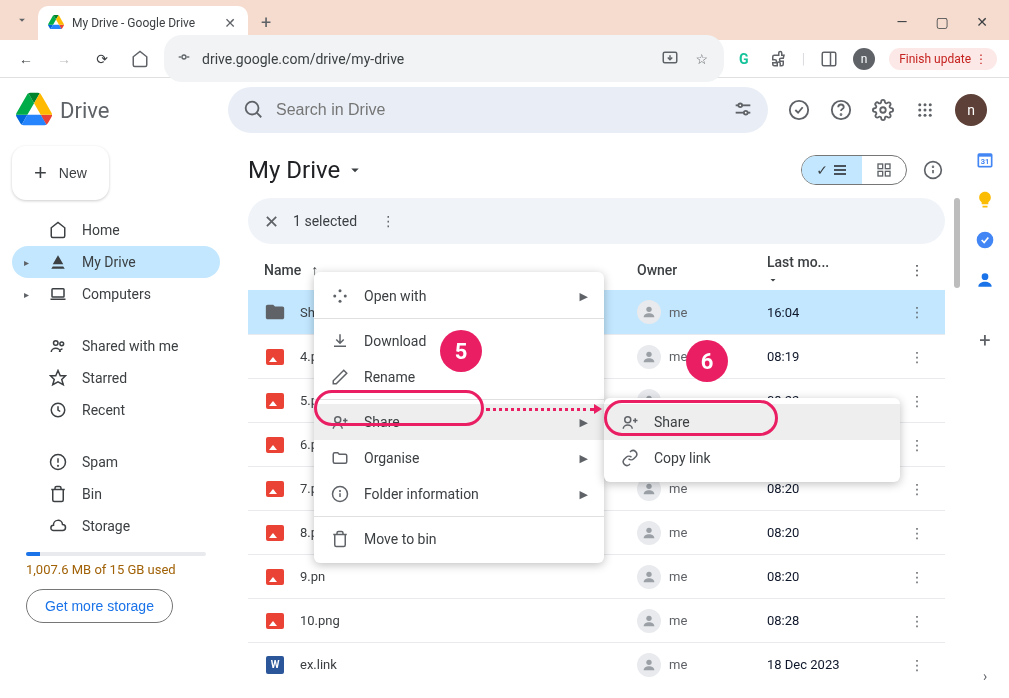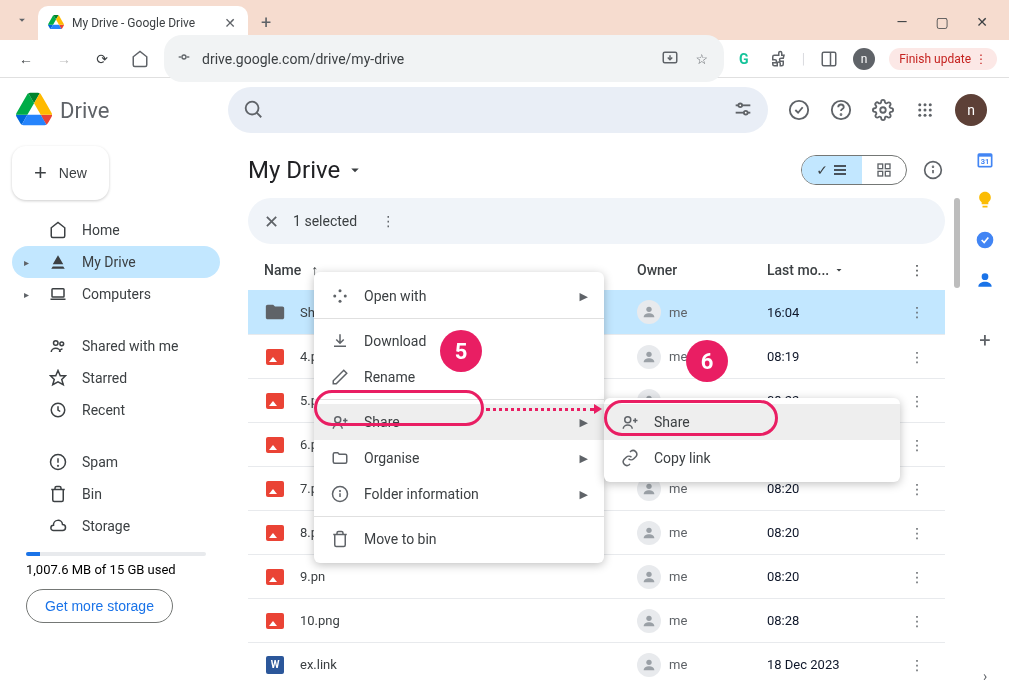--- a/index.html
+++ b/index.html
@@ -42,38 +42,38 @@
     .main{display:flex;height:calc(698px - 40px - 38px - 64px);}
     .sidebar{width:232px;padding:4px 12px 0 12px;}
     .new-btn{background:#fff;border:none;box-shadow:0 1px 3px rgba(0,0,0,0.2);border-radius:14px;padding:14px 22px;display:flex;align-items:center;gap:12px;font-size:14px;font-weight:500;color:#3c4043;margin-bottom:14px;}
     .sidebar-item{display:flex;align-items:center;height:32px;padding:0 12px 0 12px;border-radius:16px;gap:14px;color:#3c4043;font-size:14px;}
     .sidebar-item.active{background:#c2e7ff;}
     .sidebar-item .chev{width:10px;color:#5f6368;font-size:10px;}
     .sidebar-item .icn{width:20px;display:flex;align-items:center;justify-content:center;color:#3c4043;}
     .sidebar-sep{height:20px;}
     .storage-bar{height:4px;background:#e8eaed;border-radius:2px;margin:10px 14px 6px 14px;overflow:hidden;}
     .storage-fill{height:100%;width:8%;background:#1a73e8;}
-    .storage-text{font-size:13px;color:#000000;padding:0 14px;}
+    .storage-text{font-size:13px;color:#a16207;padding:0 14px;}
     .get-storage{margin:12px 14px;border:1px solid #747775;border-radius:18px;padding:8px 18px;font-size:14px;color:#1a73e8;background:#fff;font-weight:500;}
     
     
     .content{flex:1;padding:0 16px 0 16px;position:relative;}
     .content-header{display:flex;align-items:center;height:56px;}
     .page-title{font-size:24px;color:#202124;display:flex;align-items:center;gap:6px;}
     .view-controls{margin-left:auto;display:flex;align-items:center;gap:14px;}
     .view-toggle{border:1px solid #747775;border-radius:18px;display:flex;overflow:hidden;}
     .view-toggle div{padding:6px 14px;display:flex;align-items:center;gap:4px;}
     .view-toggle .active{background:#c2e7ff;}
     
     .selection-bar{background:#f0f4f9;border-radius:28px;height:46px;display:flex;align-items:center;padding:0 16px;gap:14px;margin-bottom:6px;}
     
     .col-headers{display:flex;align-items:center;height:40px;padding:0 8px 0 16px;color:#3c4043;font-weight:500;font-size:14px;}
     .col-name{flex:1;display:flex;align-items:center;gap:10px;}
     .col-owner{width:130px;}
-    .col-modified{width:130px;display:flex;align-items:center;gap:4px;}
+    .col-modified{width:130px;display:flex;gap:4px;flex-direction:column;}
     .col-actions{width:40px;text-align:center;}
     
     .file-row{display:flex;align-items:center;height:44px;padding:0 8px 0 16px;border-top:1px solid #e8eaed;}
     .file-row.selected{background:#c2e7ff;border-top:none;}
     .file-icon{width:22px;display:flex;align-items:center;justify-content:center;margin-right:14px;}
     .file-name-cell{flex:1;display:flex;align-items:center;font-size:13px;color:#3c4043;}
     .owner-cell{width:130px;display:flex;align-items:center;gap:8px;font-size:13px;color:#5f6368;}
     .owner-avatar{width:24px;height:24px;border-radius:50%;background:#e8eaed;display:flex;align-items:center;justify-content:center;}
     .modified-cell{width:130px;font-size:13px;color:#0f172a;}
     .row-actions{width:40px;display:flex;align-items:center;justify-content:center;color:#5f6368;}
@@ -200,20 +200,21 @@
           <path fill="#ffba00" d="M73.4 26.5l-12.7-22c-.8-1.4-1.95-2.5-3.3-3.3L43.65 25 59.8 53h27.45c0-1.55-.4-3.1-1.2-4.5z"></path>
         </svg>
     </span>
     <span class="drive-logo-text">Drive</span>
   </div>
   <div class="search-bar">
     <span><svg width="22" height="22" viewBox="0 0 24 24" fill="none" stroke="#5f6368" stroke-width="2">
           <circle cx="11" cy="11" r="7"></circle>
           <line x1="21" y1="21" x2="16" y2="16"></line>
         </svg></span>
+    <input placeholder="Search in Drive" style="">
     <span style="margin-left:auto;"><svg width="22" height="22" viewBox="0 0 24 24" fill="none" stroke="#5f6368" stroke-width="2">
           <line x1="4" y1="8" x2="20" y2="8"></line>
           <line x1="4" y1="16" x2="20" y2="16"></line>
           <circle cx="9" cy="8" r="2" fill="#fff"></circle>
           <circle cx="15" cy="16" r="2" fill="#fff"></circle>
         </svg></span>
   </div>
   <div class="header-right">
     <span class="header-icon">
         <svg width="22" height="22" viewBox="0 0 24 24" fill="none" stroke="#5f6368" stroke-width="2">

